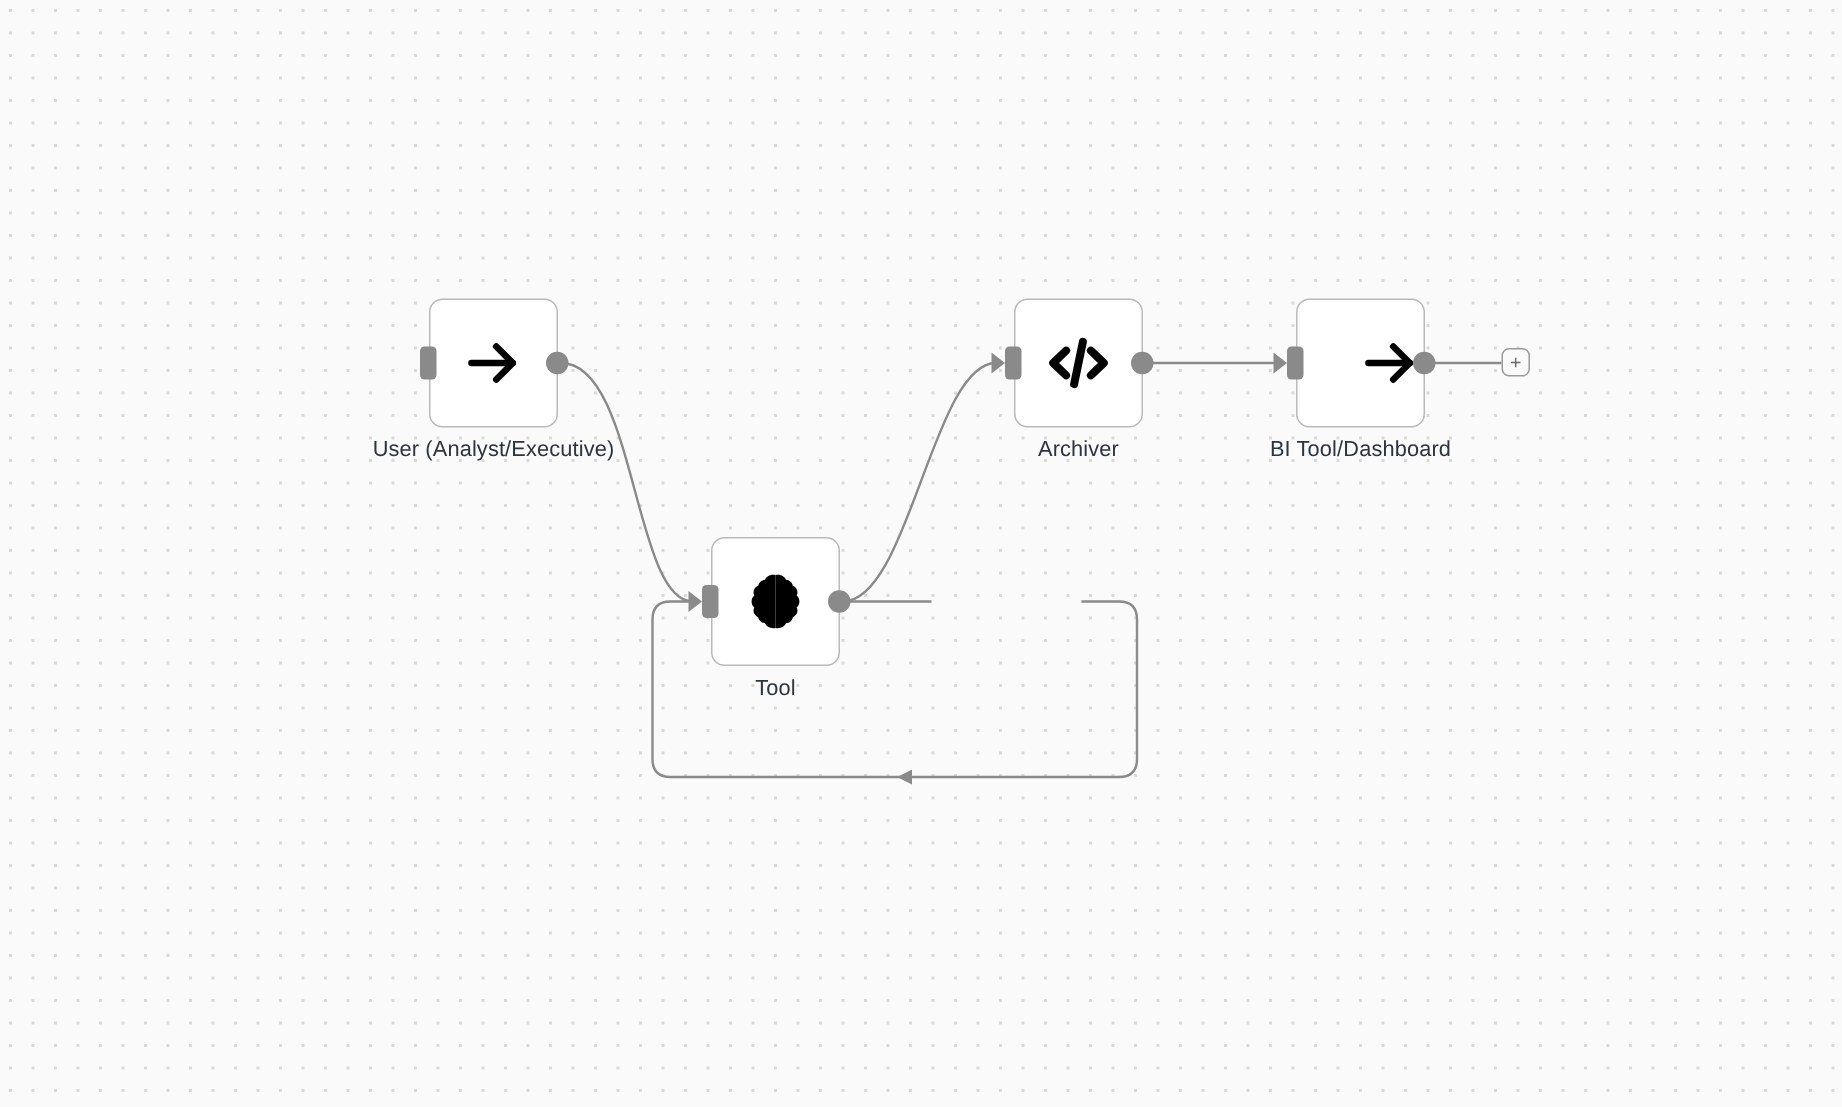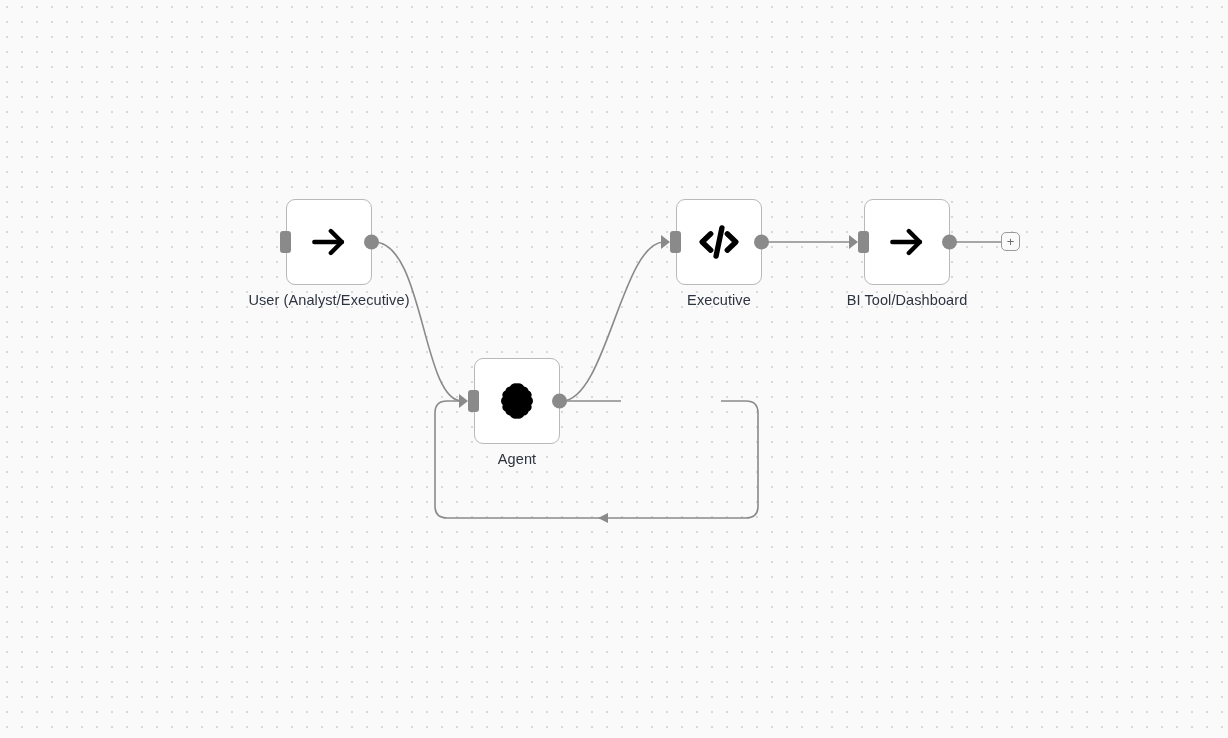--- a/index.html
+++ b/index.html
@@ -143,36 +143,36 @@
     <div class="node-label">User (Analyst/Executive)</div>
   </div>
 
   <div class="node" style="left:474px; top:358px;">
     <div class="port-in with-arrow"></div>
     <svg class="node-icon" viewBox="0 0 24 24" fill="currentColor">
       <path d="M11.2 2.3c-1.5 0-2.6.8-3 1.8-1.3.1-2.3 1-2.5 2.2-1 .4-1.7 1.3-1.7 2.4 0 .4.1.8.3 1.1-.6.5-1 1.3-1 2.2 0 .9.4 1.7 1 2.2-.2.3-.3.7-.3 1.1 0 1.1.7 2 1.7 2.4.2 1.2 1.2 2.1 2.5 2.2.4 1 1.5 1.8 3 1.8.3 0 .6 0 .8-.1V2.4c-.2-.1-.5-.1-.8-.1z"></path>
       <path d="M12.8 2.3c1.5 0 2.6.8 3 1.8 1.3.1 2.3 1 2.5 2.2 1 .4 1.7 1.3 1.7 2.4 0 .4-.1.8-.3 1.1.6.5 1 1.3 1 2.2 0 .9-.4 1.7-1 2.2.2.3.3.7.3 1.1 0 1.1-.7 2-1.7 2.4-.2 1.2-1.2 2.1-2.5 2.2-.4 1-1.5 1.8-3 1.8-.3 0-.6 0-.8-.1V2.4c.2-.1.5-.1.8-.1z"></path>
     </svg>
     <div class="port-out"></div>
-    <div class="node-label">Agent</div>
+    <div class="node-label">Tool</div>
   </div>
 
 
   <div class="node" style="left:676px; top:199px;">
     <div class="port-in with-arrow"></div>
     <svg class="node-icon" viewBox="0 0 24 24" fill="none" stroke="currentColor" stroke-width="2.9" stroke-linecap="round" stroke-linejoin="round">
       <polyline points="7.5 7.5 2.8 12 7.5 16.5"></polyline>
       <polyline points="16.5 7.5 21.2 12 16.5 16.5"></polyline>
       <line x1="13.6" y1="4.3" x2="10.4" y2="19.7"></line>
     </svg>
     <div class="port-out"></div>
-    <div class="node-label">Executive</div>
+    <div class="node-label">Archiver</div>
   </div>
 
-  <div class="node" style="left:864px; top:199px;">
+  <div class="node" style="left:864px; top:199px;justify-content:flex-end;">
     <div class="port-in with-arrow"></div>
     <svg class="node-icon" viewBox="0 0 24 24" fill="none" stroke="currentColor" stroke-width="2.4" stroke-linecap="round" stroke-linejoin="round">
       <line x1="4" y1="12" x2="19" y2="12"></line>
       <polyline points="13 6 19 12 13 18"></polyline>
     </svg>
     <div class="port-out"></div>
     <div class="node-label">BI Tool/Dashboard</div>
   </div>
 
   <div class="add-button" style="left:1001px; top:232px;">+</div>

